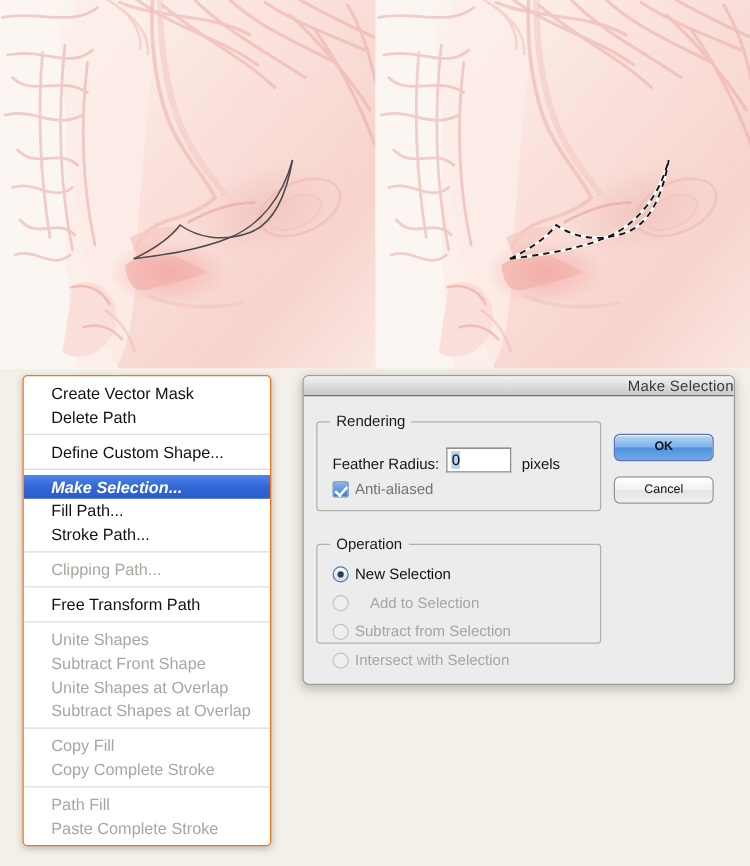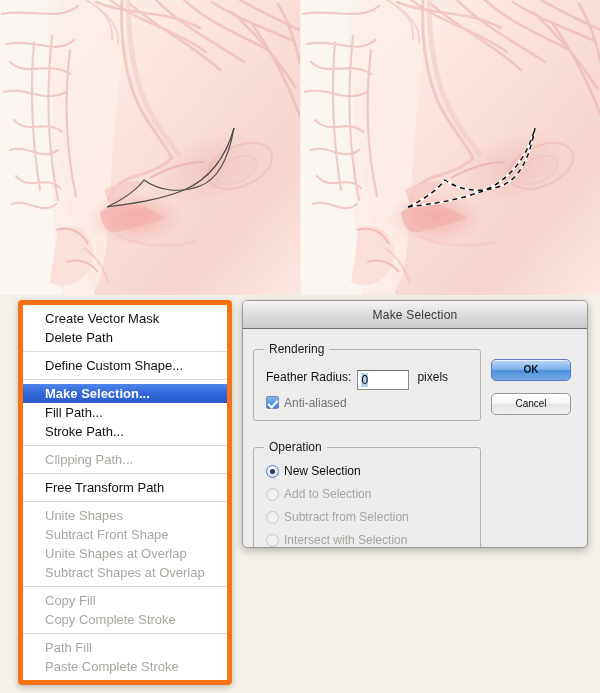--- a/index.html
+++ b/index.html
@@ -33,63 +33,64 @@
     overflow: hidden;
     background: #fdf6f2;
   }
   .art-panel.right { border-left: 1px solid #f6efe9; }
   .art-panel svg { display: block; width: 300px; height: 295px; }
 
   
   #context-menu {
     position: absolute;
     left: 18px; top: 300px;
-    width: 214px;
+    width: 199px;
     background: #ffffff;
-    border: 5px solid #f97316;
+    border: 1px solid #f97316;
     border-radius: 4px;
     box-shadow: 0 2px 6px rgba(0,0,0,0.22);
     padding: 0;
     overflow: hidden;
   }
   .menu-group { padding: 4px 0; }
   .menu-group + .menu-group { border-top: 1px solid #dedbd5; }
   .menu-item {
     font-size: 13px;
     line-height: 19px;
     padding: 0 10px 0 22px;
     color: #111111;
     white-space: nowrap;
     cursor: default;
   }
   .menu-item.disabled { color: #a9a6a0; }
   .menu-item.selected {
     background: linear-gradient(to bottom, #5086e8 0%, #3266d8 50%, #2a5ccd 100%);
     color: #ffffff;
     font-weight: bold;
+    font-style: italic;
   }
 
   
   #dialog {
     position: absolute;
     left: 242px; top: 300px;
     width: 346px; height: 248px;
     background: #ececec;
     border: 1px solid #9e9a95;
     border-radius: 5px;
     box-shadow: 0 3px 9px rgba(0,0,0,0.25);
     overflow: hidden;
   }
   #dialog-titlebar {
-    height: 28px;
+    height: 16px;
     background: linear-gradient(to bottom, #f3f3f3 0%, #dcdcdc 52%, #cbcbcb 100%);
     border-bottom: 1px solid #6d6d6d;
     display: flex;
     align-items: center;
-    justify-content: center;
+    justify-content: flex-end;
   }
   #dialog-title {
     font-size: 12px;
     color: #3a3a3a;
     font-weight: normal;
     letter-spacing: 0.2px;
   }
   #dialog-body {
     position: relative;
     height: 226px;
@@ -105,23 +106,23 @@
   .groupbox-legend {
     position: absolute;
     top: -8px; left: 10px;
     background: #ececec;
     padding: 0 5px;
     font-size: 12px;
     color: #1a1a1a;
   }
 
   #group-rendering { left: 10px; top: 20px; width: 228px; height: 72px; }
-  #group-operation { left: 10px; top: 118px; width: 228px; height: 108px; }
-
-  .row { display: flex; align-items: flex-start; }
+  #group-operation { left: 10px; top: 118px; width: 228px; height: 80px; }
+
+  .row { display: flex; align-items: flex-end; }
 
   #feather-row { position: absolute; left: 12px; top: 20px; }
   .field-label { font-size: 12px; color: #141414; margin-right: 6px; }
   #feather-input {
     width: 52px; height: 20px;
     border: 1px solid #8e8a85;
     border-top-color: #6f6b67;
     background: #ffffff;
     font-size: 12px;
     font-family: "Liberation Sans", sans-serif;
@@ -445,21 +446,21 @@
         </div>
       </div>
 
       <div class="groupbox" id="group-operation">
         <span class="groupbox-legend">Operation</span>
         <div id="operation-options">
             <div class="radio-row" style="top: 16px;">
               <span class="radio checked"></span>
               <span class="radio-label">New Selection</span>
             </div>
-            <div class="radio-row" style="top: 39px;">
+            <div class="radio-row" style="top: 39px; gap: 12px;">
               <span class="radio disabled"></span>
               <span class="radio-label disabled">Add to Selection</span>
             </div>
             <div class="radio-row" style="top: 62px;">
               <span class="radio disabled"></span>
               <span class="radio-label disabled">Subtract from Selection</span>
             </div>
             <div class="radio-row" style="top: 85px;">
               <span class="radio disabled"></span>
               <span class="radio-label disabled">Intersect with Selection</span>

